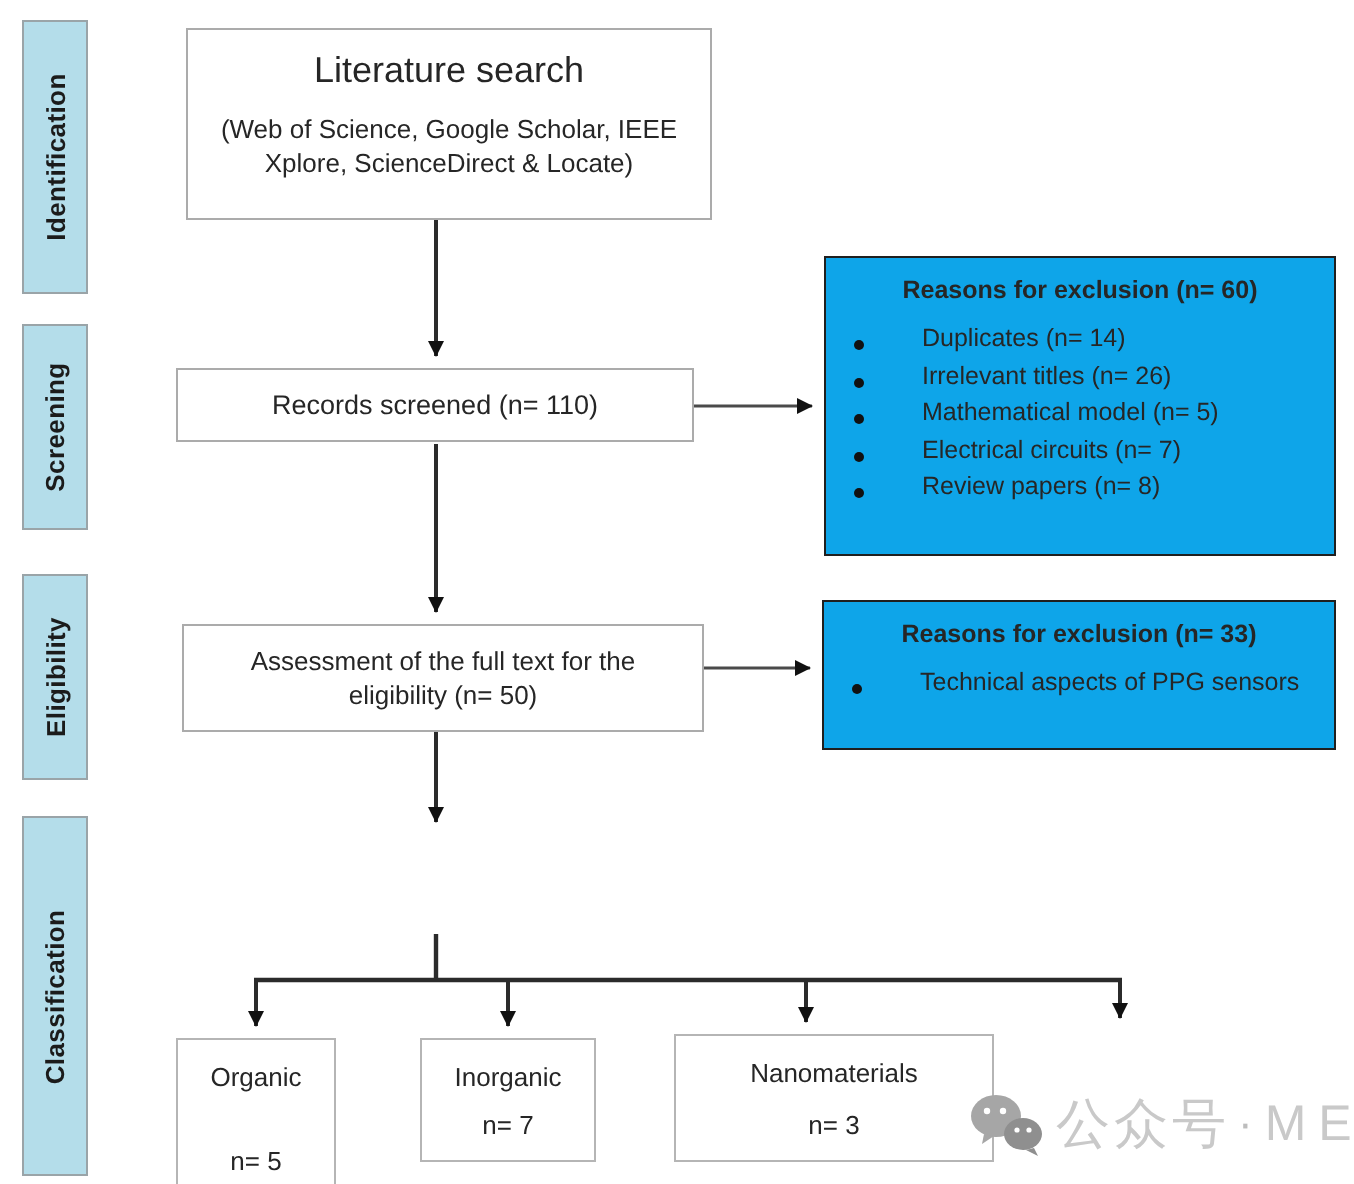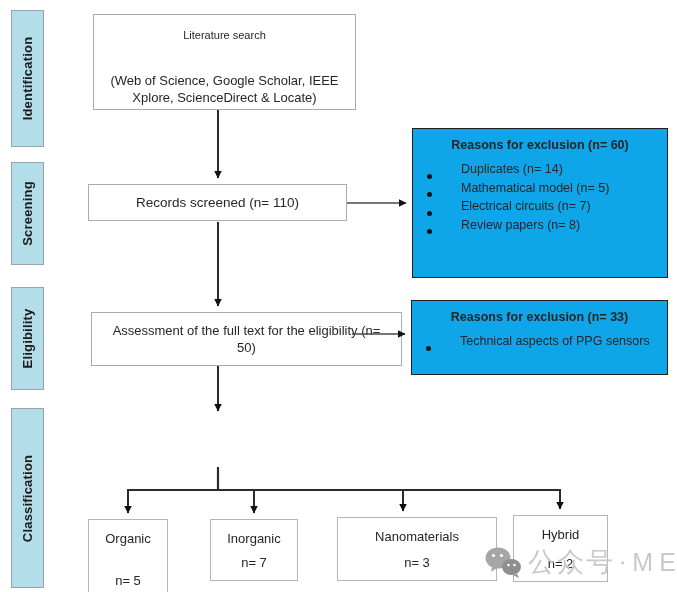--- a/index.html
+++ b/index.html
@@ -18,31 +18,31 @@
     transform:rotate(-90deg); white-space:nowrap; font-weight:bold;
     font-size:13px; color:#1b1b1b; letter-spacing:0.2px;
   }
 
   
   .flowbox {
     background:#ffffff; border:1px solid #ababab; box-sizing:border-box;
     display:flex; flex-direction:column; align-items:center; justify-content:center;
     text-align:center; font-size:13px; line-height:17px; padding:4px 10px;
   }
-  .flowbox .title { font-size:11px; margin-bottom:28px; }
+  .flowbox .title { font-size:18px; margin-bottom:12px; }
   .flowbox .sub { font-size:13px; }
 
   
   .exclbox {
     background:#0ea5e9; border:1.5px solid #1f1f1f; box-sizing:border-box;
     font-size:12.5px; padding:9px 8px 6px 8px;
   }
   .exclbox .hdr { font-weight:bold; text-align:center; font-size:12.5px; margin-bottom:8px; }
   .exclbox ul { list-style:none; margin:0; padding:0; }
-  .exclbox li { display:flex; align-items:flex-end; line-height:18.5px; padding-left:6px; }
+  .exclbox li { display:flex; align-items:center; line-height:18.5px; padding-left:6px; }
   .exclbox .dot { width:5px; height:5px; border-radius:50%; background:#111; flex:none; margin-top:7px; }
   .exclbox .li-txt { margin-left:29px; }
 
   
   .catbox {
     background:#ffffff; border:1px solid #b5b5b5; box-sizing:border-box;
     display:flex; flex-direction:column; align-items:center; justify-content:space-between;
     text-align:center; font-size:13px; padding:11px 2px 10px 2px;
   }
 
@@ -78,31 +78,35 @@
 
   <div class="abs flowbox" style="left:93px;top:14px;width:263px;height:96px;justify-content:flex-start;padding-top:12px;">
     <div class="title">Literature search</div>
     <div class="sub">(Web of Science, Google Scholar, IEEE Xplore, ScienceDirect &amp; Locate)</div>
   </div>
 
   <div class="abs flowbox" style="left:88px;top:184px;width:259px;height:37px;font-size:13.5px;">
     <div>Records screened (n= 110)</div>
   </div>
 
-  <div class="abs flowbox" style="left:91px;top:312px;width:311px;height:54px;">
+  <div class="abs flowbox" style="left:91px;top:312px;width:261px;height:54px;">
     <div>Assessment of the full text for the eligibility (n= 50)</div>
   </div>
 
 
   <div class="abs exclbox" style="left:412px;top:128px;width:256px;height:150px;">
     <div class="hdr">Reasons for exclusion (n= 60)</div>
     <ul>
       <li>
           <span class="dot"></span>
           <span class="li-txt">Duplicates (n= 14)</span>
+        </li>
+      <li>
+          <span class="dot"></span>
+          <span class="li-txt">Irrelevant titles (n= 26)</span>
         </li>
       <li>
           <span class="dot"></span>
           <span class="li-txt">Mathematical model (n= 5)</span>
         </li>
       <li>
           <span class="dot"></span>
           <span class="li-txt">Electrical circuits (n= 7)</span>
         </li>
       <li>
@@ -126,24 +130,20 @@
     <div>Organic</div>
     <div>n= 5</div>
   </div>
   <div class="abs catbox" style="left:210px;top:519px;width:88px;height:62px;">
     <div>Inorganic</div>
     <div>n= 7</div>
   </div>
   <div class="abs catbox" style="left:337px;top:517px;width:160px;height:64px;">
     <div>Nanomaterials</div>
     <div>n= 3</div>
-  </div>
-  <div class="abs catbox" style="left:513px;top:515px;width:95px;height:67px;">
-    <div>Hybrid</div>
-    <div>n= 2</div>
   </div>
 
   <svg id="arrows" class="abs" width="677" height="592" viewBox="0 0 677 592">
     <defs>
       <marker id="ah" markerWidth="9" markerHeight="9" refX="7.5" refY="4" orient="auto" markerUnits="userSpaceOnUse">
         <path d="M0,0 L8,4 L0,8 z" fill="#111111"></path>
       </marker>
     </defs>
     <line x1="218" y1="110" x2="218" y2="178" stroke="#2b2b2b" stroke-width="2" marker-end="url(#ah)"></line>
     <line x1="218" y1="222" x2="218" y2="306" stroke="#2b2b2b" stroke-width="2" marker-end="url(#ah)"></line>

